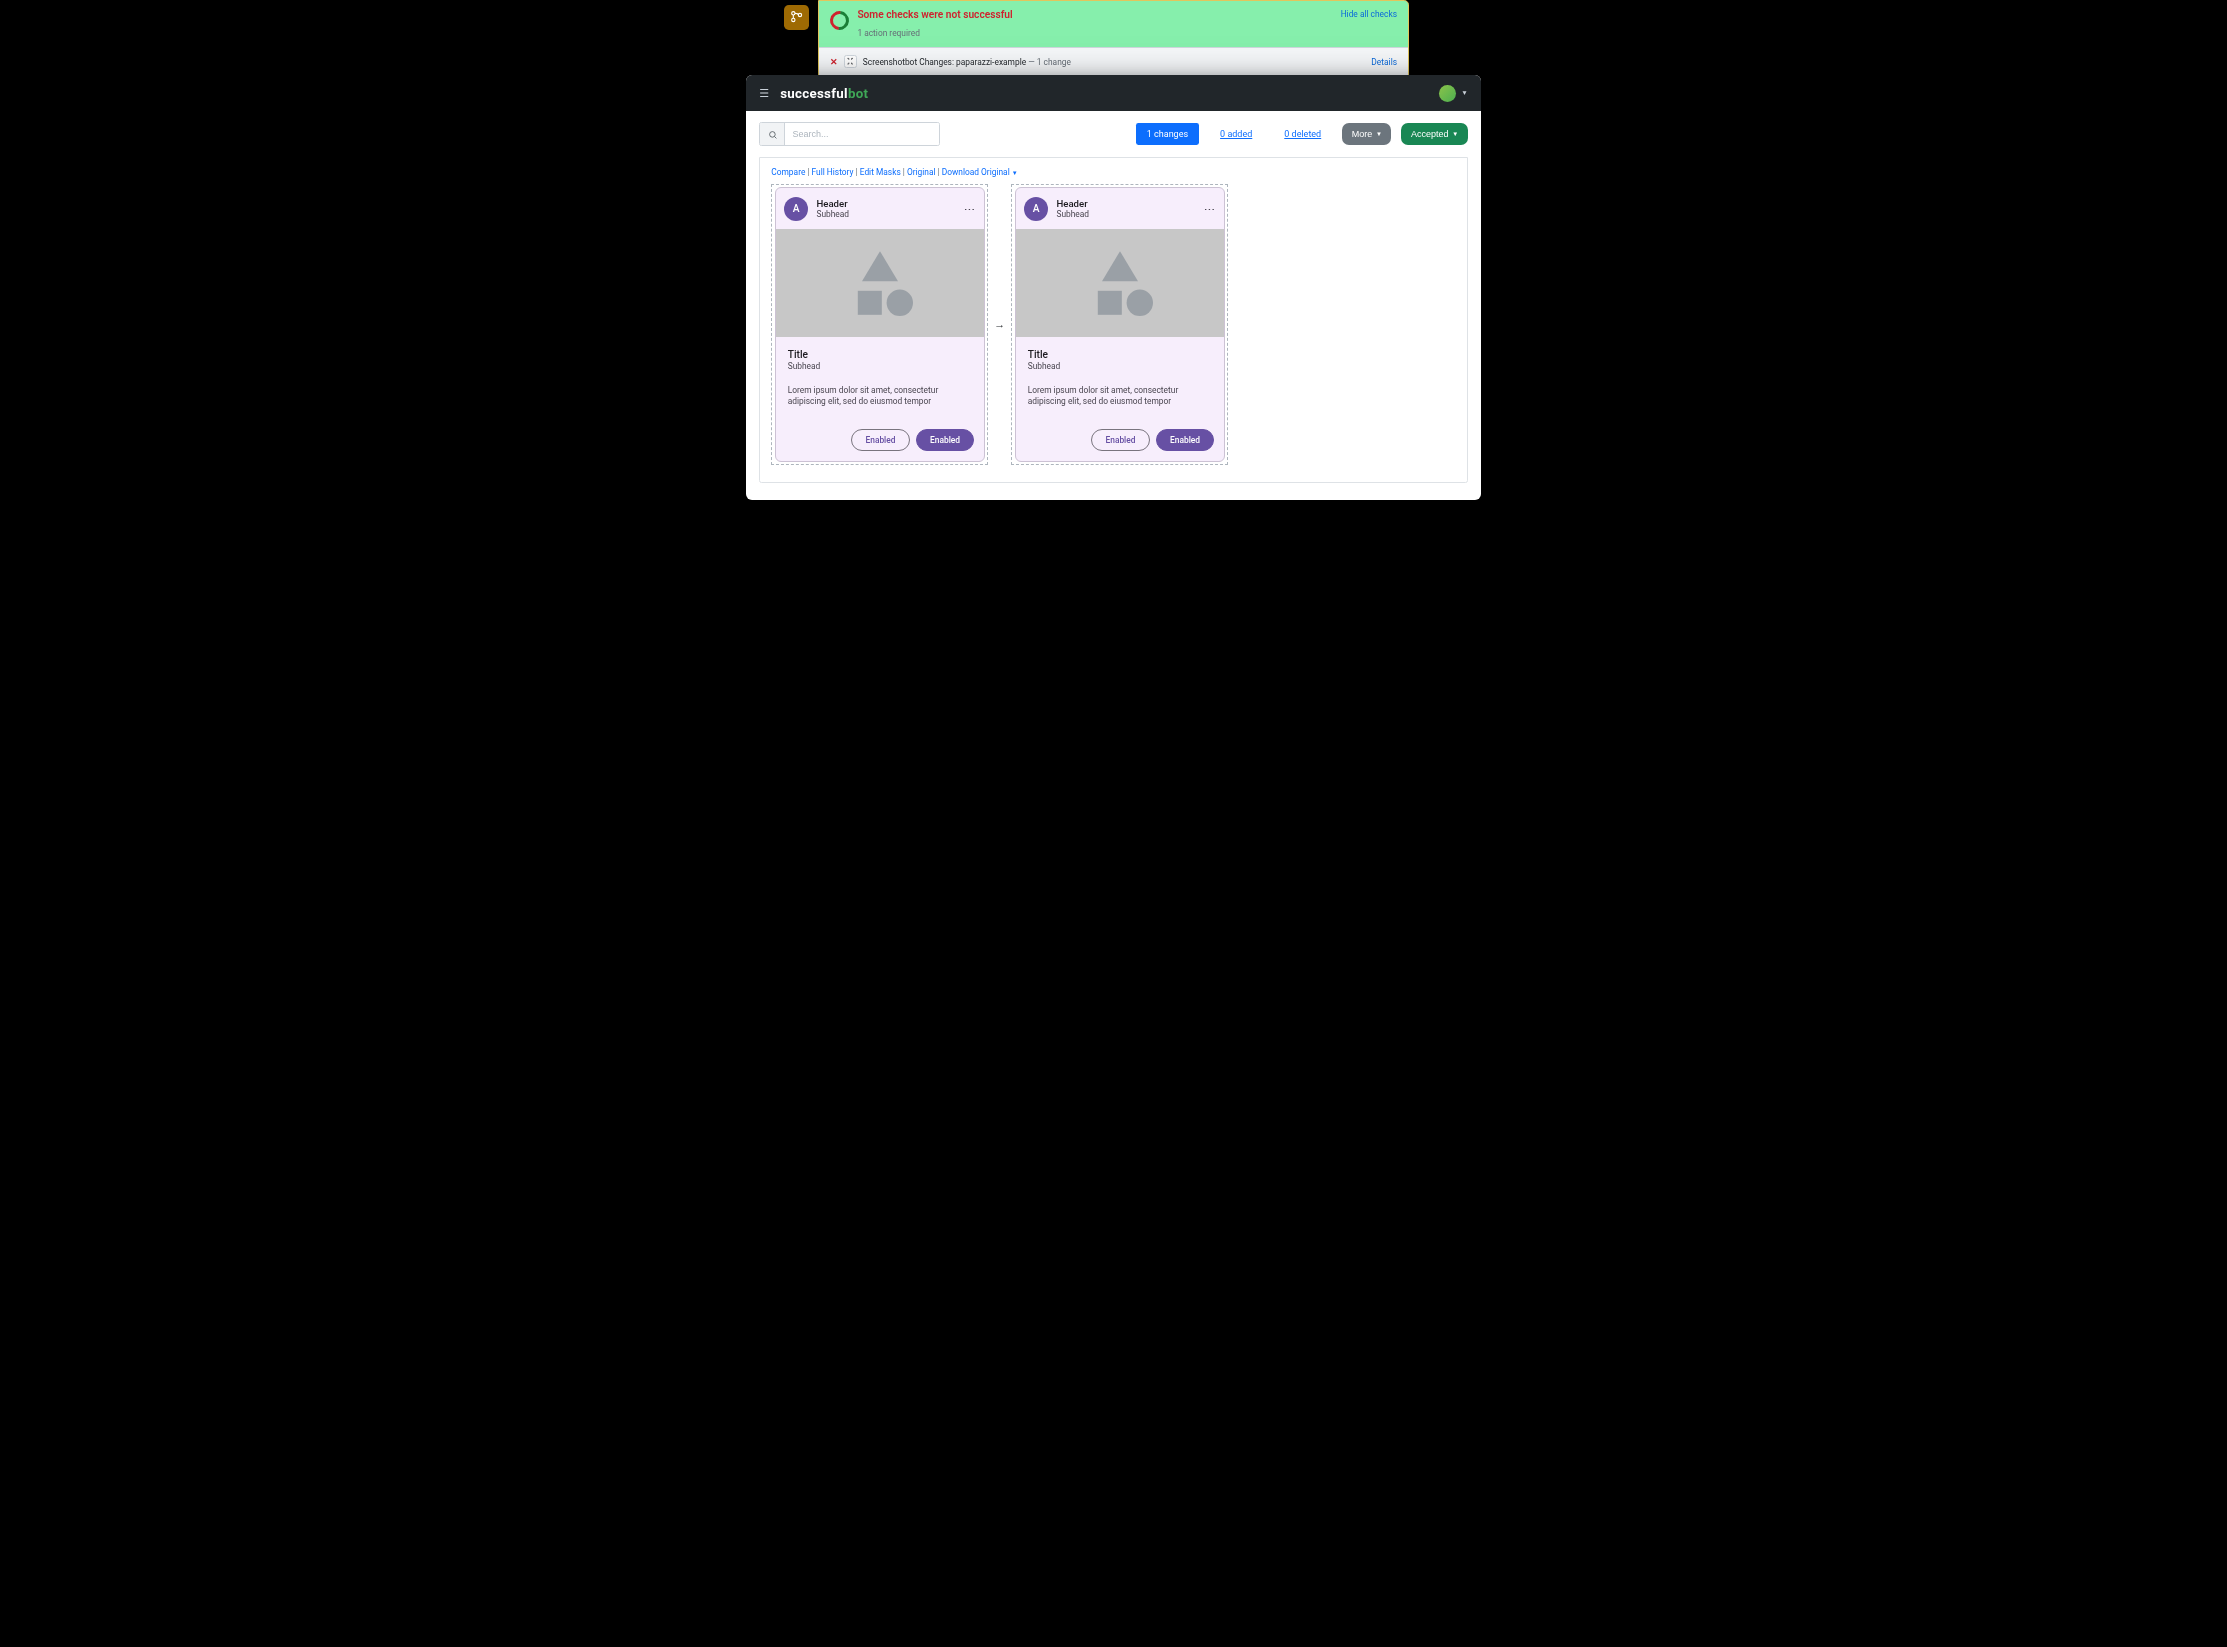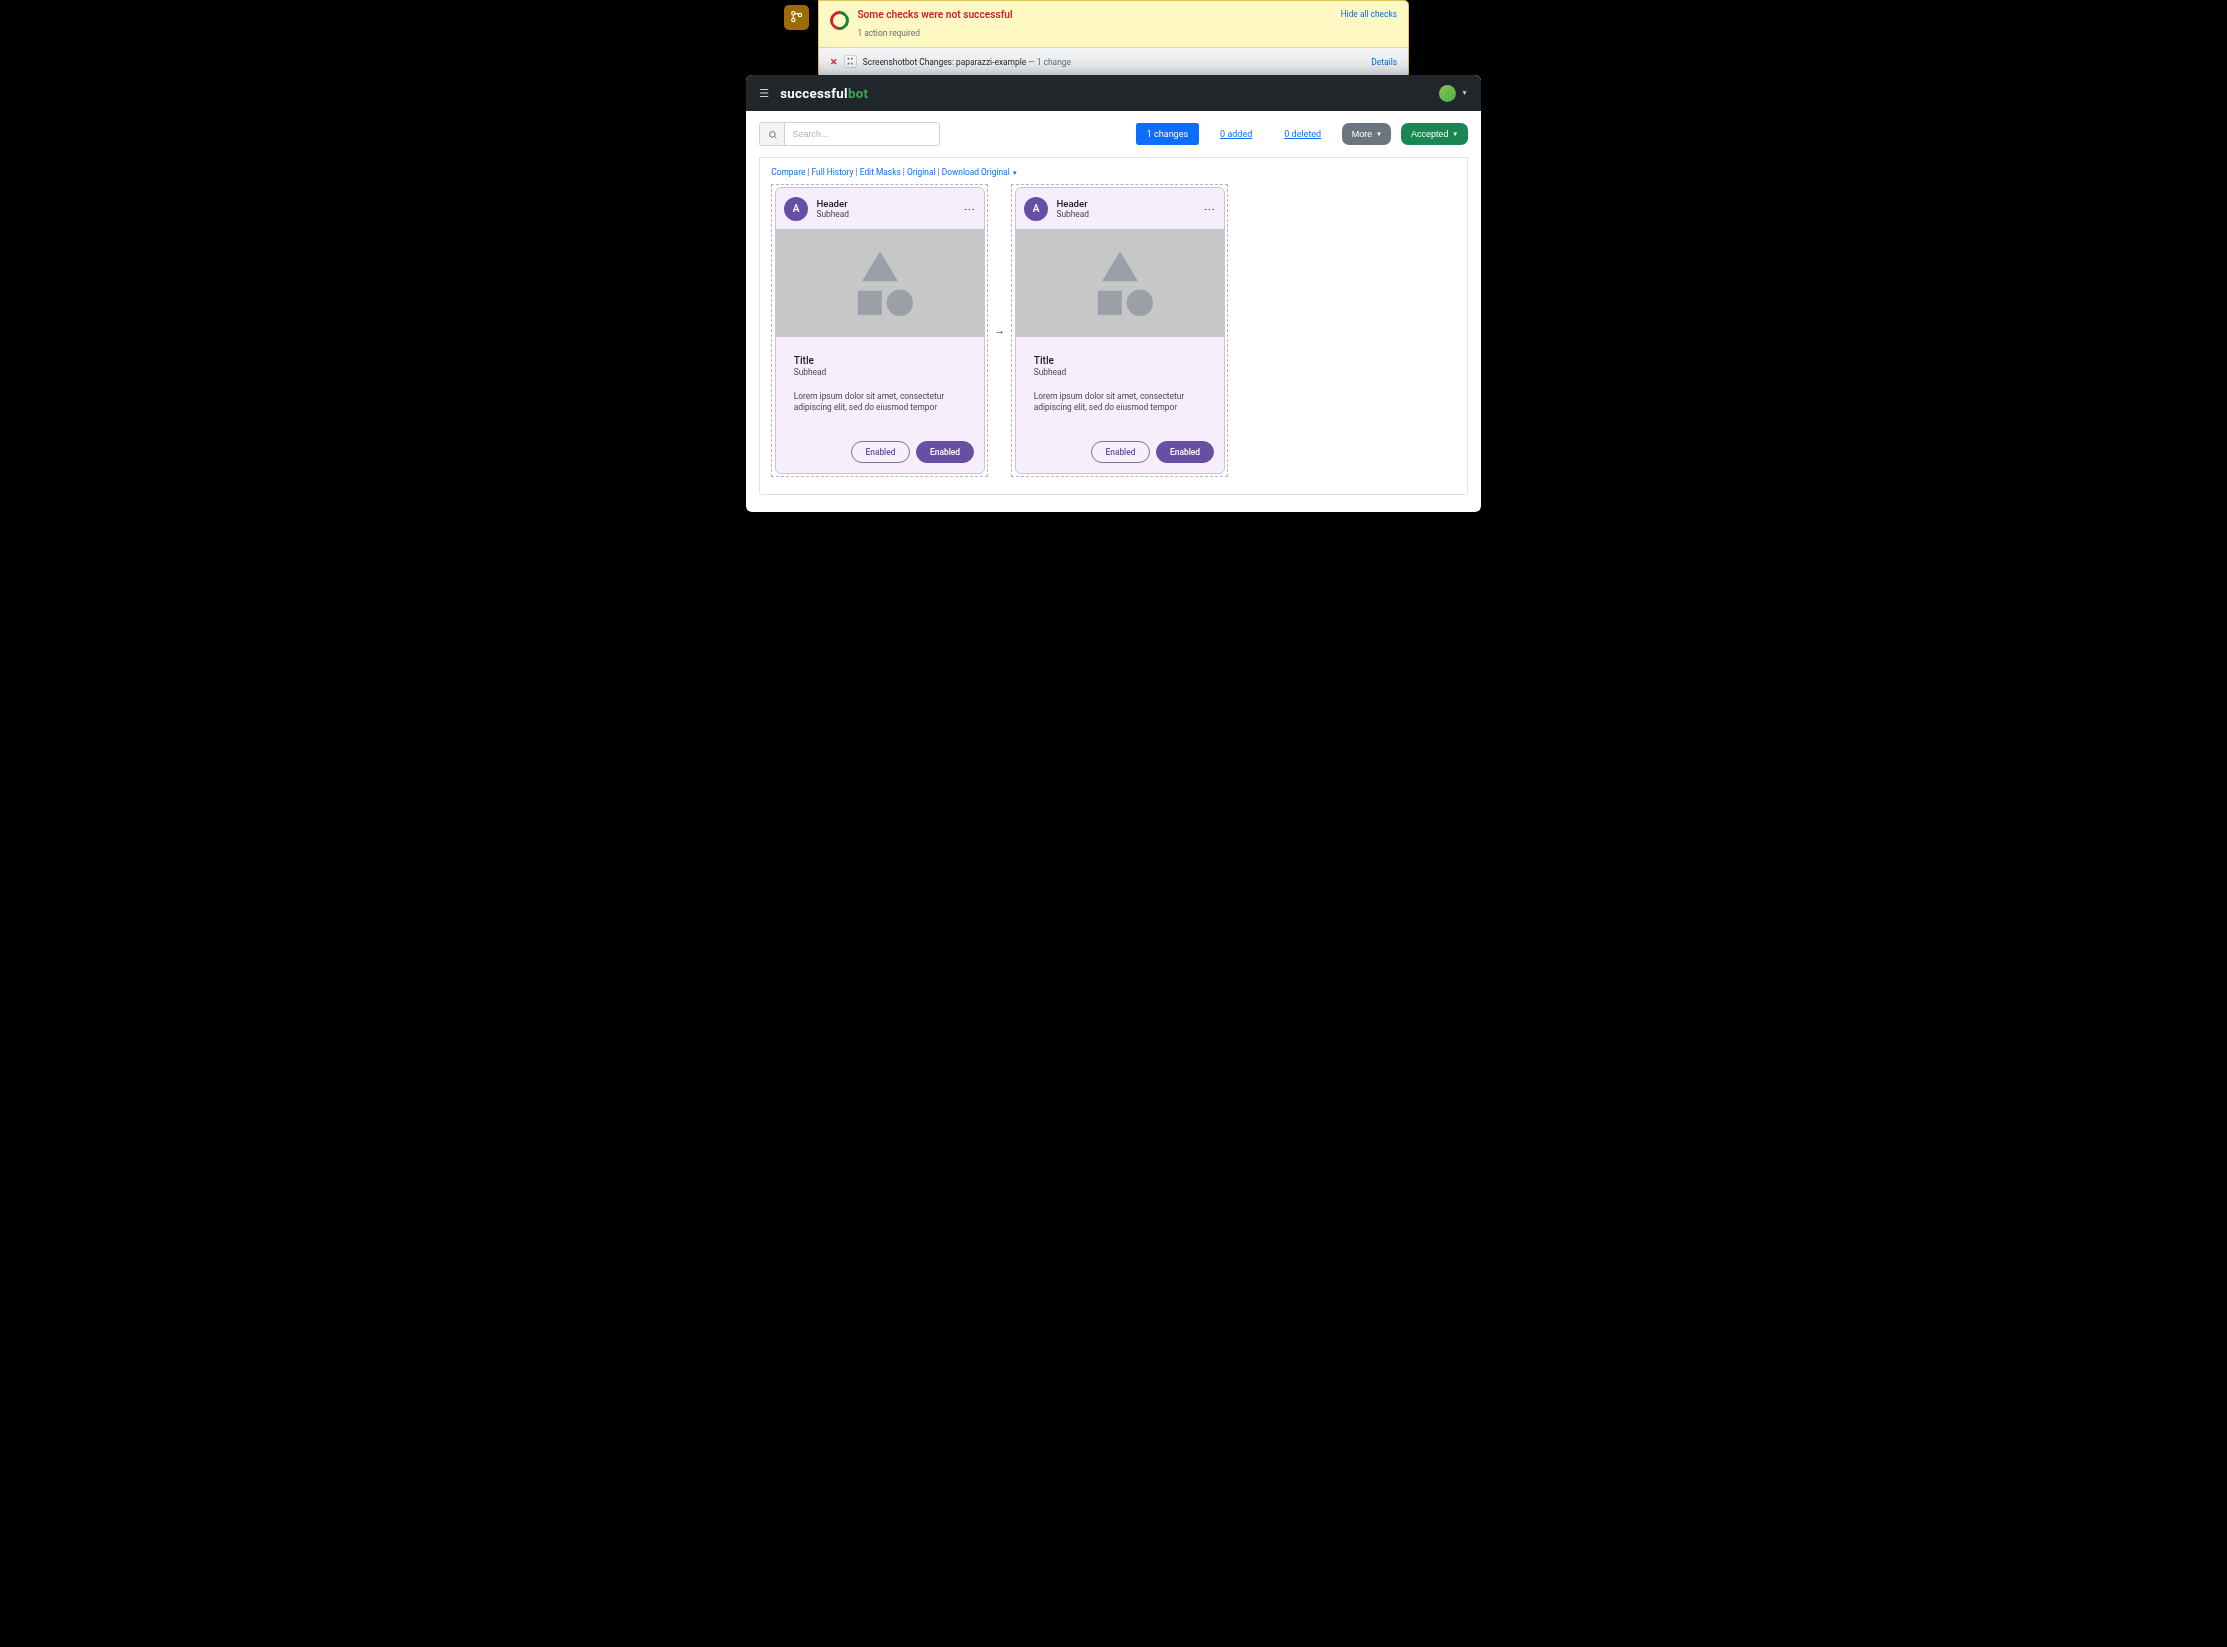--- a/index.html
+++ b/index.html
@@ -1,20 +1,20 @@
 <!DOCTYPE html>
 <html style="font-size:9.6px"><head>
 <meta charset="utf-8">
 <style>
 * { box-sizing: border-box; margin: 0; padding: 0; }
 body { font-family: -apple-system, BlinkMacSystemFont, "Segoe UI", Roboto, Helvetica, Arial, sans-serif; background: #000; padding: 0; }
 .stage { width: 771px; margin: 0 auto; position: relative; background: #000; padding-bottom: 36px; }
 
 
-.gh-checks { margin: 0 90px 0 90px; background: #fef9c3; border: 0.6px solid #e2c55c; border-top-right-radius: 4.8px; border-bottom-left-radius: 0; border-bottom-right-radius: 0; position: relative; }
+.gh-checks { margin: 0 90px 0 90px; background: #86efac; border: 0.6px solid #e2c55c; border-top-right-radius: 4.8px; border-bottom-left-radius: 0; border-bottom-right-radius: 0; position: relative; }
 .gh-merge-icon { position: absolute; left: -35px; top: 3.6px; width: 25px; height: 25px; background: #9e6a03; border-radius: 4.8px; display: flex; align-items: center; justify-content: center; }
 .gh-merge-icon svg { stroke: #fff; fill: none; }
 .gh-row1 { display: flex; align-items: flex-start; padding: 8.4px 11px 8.4px 11px; border-bottom: 0.6px solid #d0d7de; }
 .gh-status-ring { width: 19px; height: 19px; border-radius: 50%; border: 3.6px solid #1a7f37; border-right-color: #cf222e; border-top-color: #cf222e; transform: rotate(230deg); margin-right: 8.4px; flex-shrink: 0; margin-top:1.2px;}
 .gh-row1-text { flex: 1; }
 .gh-row1-title { color: #cf222e; font-weight: 600; font-size: 10.2px; }
 .gh-row1-sub { color: #656d76; font-size: 8.4px; margin-top: 8px; }
 .gh-hide { color: #0969da; font-size: 8.4px; cursor: pointer; }
 .gh-row2 { display: flex; align-items: center; padding: 7.2px 11px; background: #f6f8fa; font-size: 8.4px; }
 .gh-x { color: #cf222e; font-weight: 700; font-size: 9px; margin-right: 6px; }
@@ -59,21 +59,21 @@
 
 
 .card { background: #f7eefc; border: 0.6px solid #ccc2d4; border-radius: 6px; overflow: hidden; font-family: Roboto, sans-serif; }
 .card-h { display: flex; align-items: center; padding: 8.4px 8.4px; gap: 8.4px; }
 .card-av { width: 24px; height: 24px; border-radius: 50%; background: #6750a4; color: #fff; display: flex; align-items: center; justify-content: center; font-weight: 500; font-size:10.2px; }
 .card-ht { flex: 1; }
 .card-ht-t { font-weight: 500; font-size: 9.6px; color: #1d1b20; }
 .card-ht-s { font-size: 8.4px; color: #49454f; }
 .card-dots { color: #49454f; font-size: 11px; writing-mode: vertical-rl; cursor:pointer; letter-spacing:-1.8px; }
 .card-media { background: #c7c7c7; height: 108px; display: flex; align-items: center; justify-content: center; }
-.card-body { padding: 18px; }
+.card-body { padding: 12px; }
 .card-bt { font-size: 10.2px; font-weight: 500; color: #1d1b20; }
 .card-bs { font-size: 8.4px; color: #49454f; margin-top: 1.2px; }
 .card-bd { font-size: 8.4px; color: #49454f; margin-top: 13.3px; line-height: 1.4; }
 .card-actions { display: flex; justify-content: flex-end; gap: 6px; padding: 8.4px 9.6px 9.6px 9.6px; }
 .chip { padding: 5.4px 13.3px; border-radius: 13.3px; font-size: 8.4px; font-weight: 500; }
 .chip-outline { border: 0.6px solid #79747e; color: #6750a4; background: transparent; }
 .chip-fill { background: #6750a4; color: #fff; border: 0.6px solid #6750a4; }
 </style>
 </head>
 <body>

